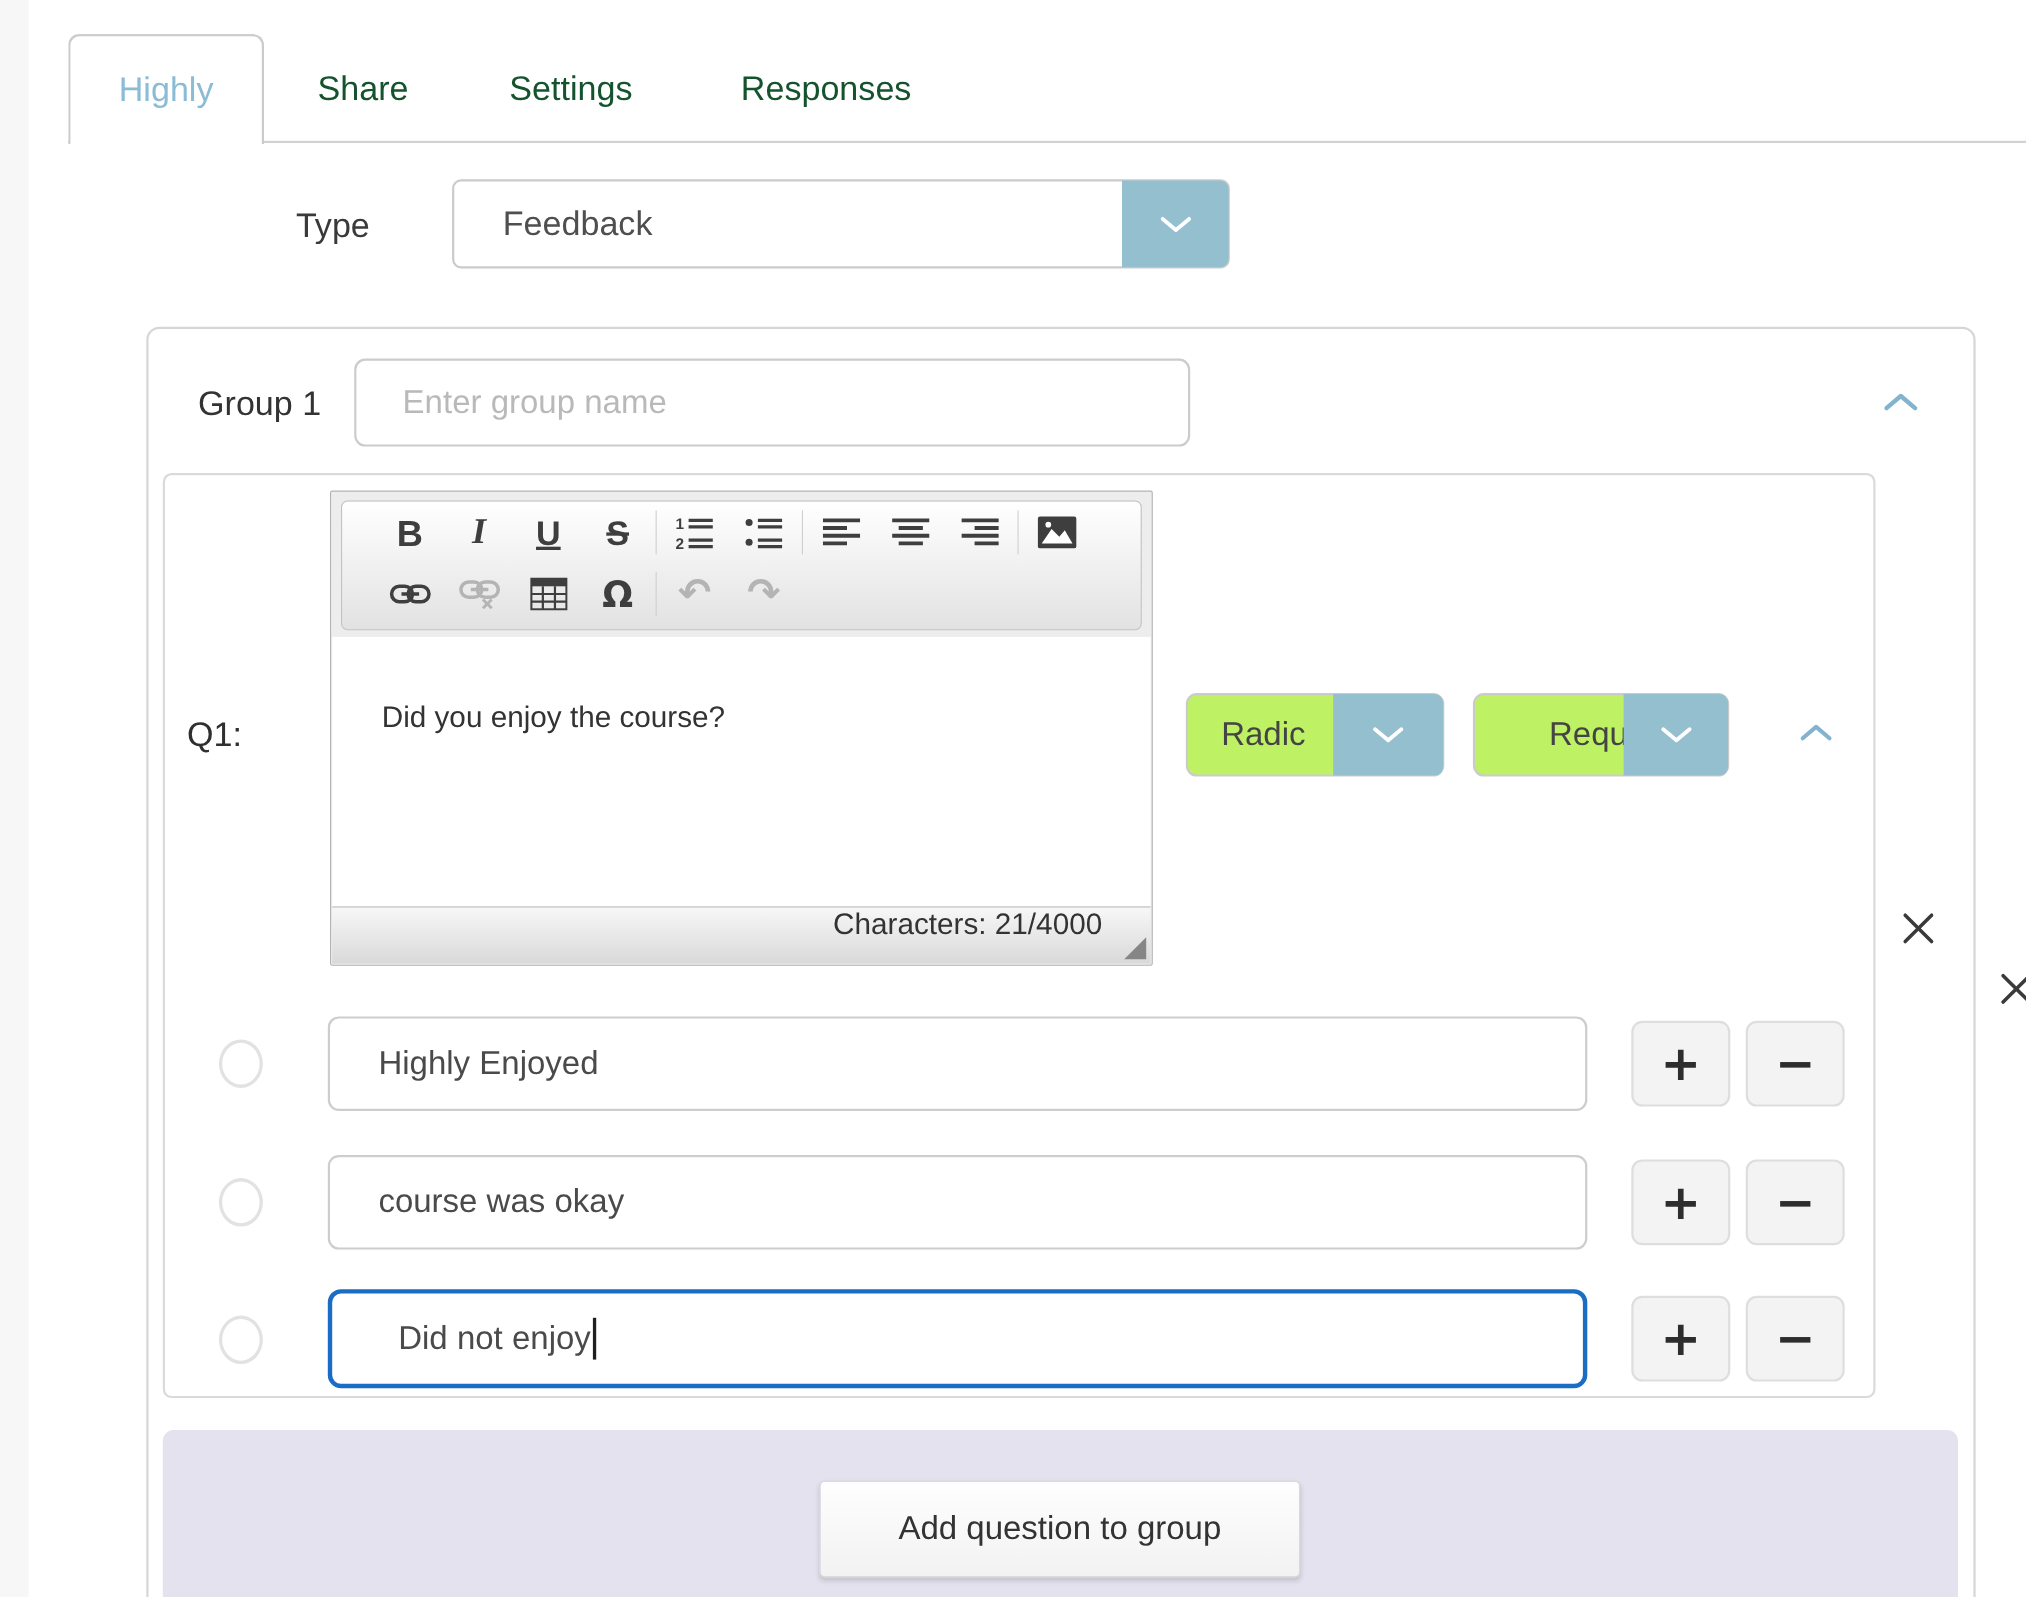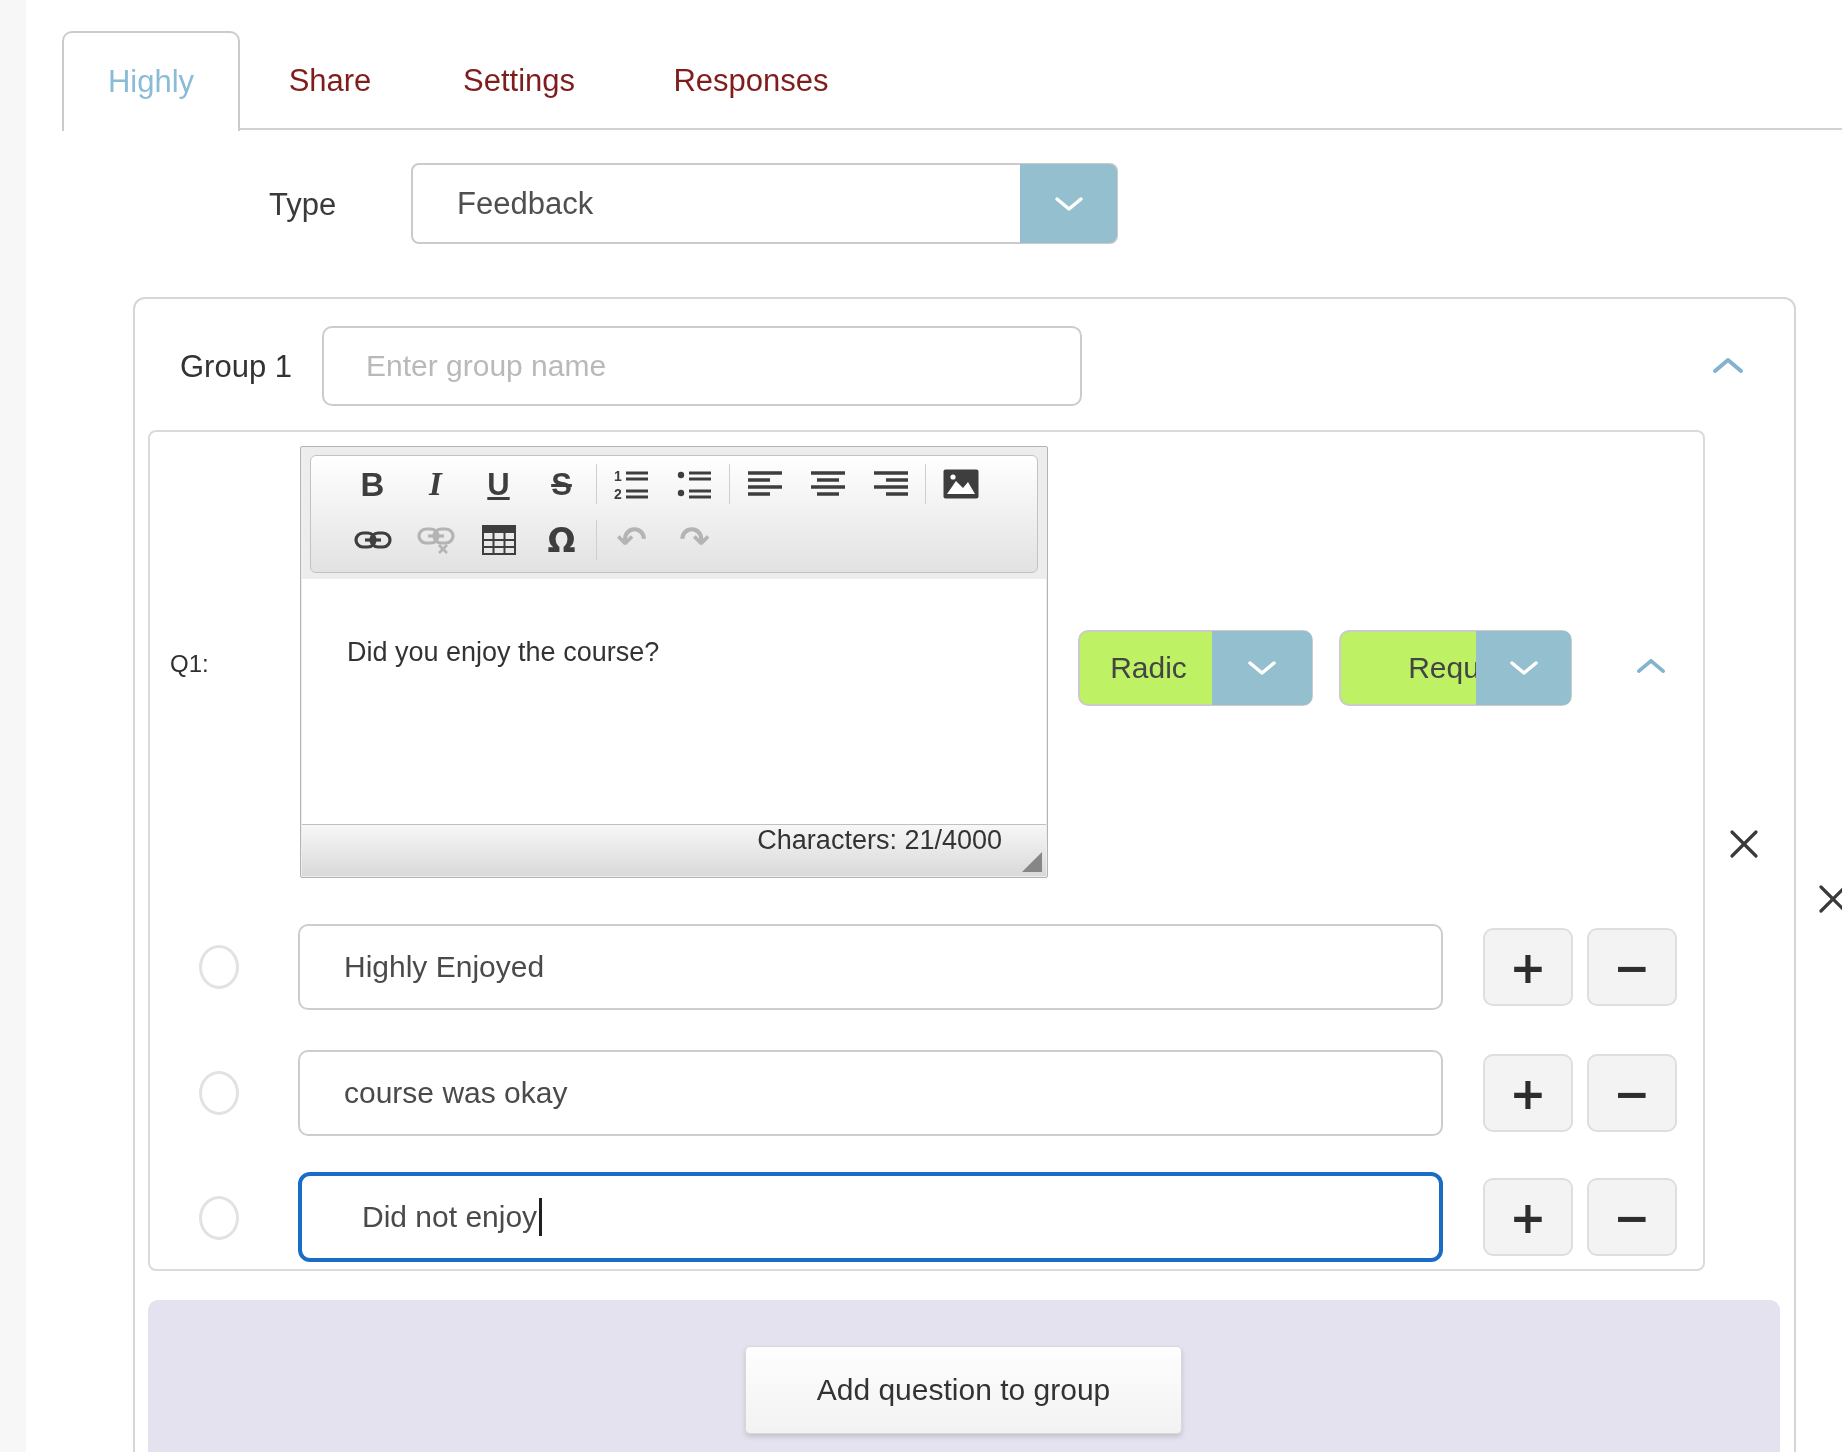--- a/index.html
+++ b/index.html
@@ -8,21 +8,21 @@
 
   
   .left-gutter { position:absolute; left:0; top:0; width:26px; height:1452px; background:#f7f7f7; }
 
   
   .tab-underline { position:absolute; left:62px; top:128px; width:1780px; height:2px; background:#d2d2d2; }
   .tab-active { position:absolute; left:62px; top:31px; width:178px; height:100px; background:#fff;
     border:2px solid #cbcbcb; border-bottom:none; border-radius:10px 10px 0 0; z-index:2;
     display:flex; align-items:center; justify-content:center;
     color:#8abcd6; font-size:31px; font-weight:400; cursor:pointer; }
-  .tab-label { position:absolute; top:63px; transform:translateX(-50%); color:#7f1d1d; font-size:31px; cursor:pointer; }
+  .tab-label { position:absolute; top:63px; transform:translateX(-50%); color:#14532d; font-size:31px; cursor:pointer; }
   #tab-share { left:330px; } #tab-settings { left:519px; } #tab-responses { left:751px; }
 
   
   .type-label { position:absolute; left:269px; top:187px; font-size:31px; font-weight:500; color:#3a3a3a; }
   .type-select { position:absolute; left:411px; top:163px; width:707px; height:81px; background:#fff;
     border:2px solid #cbcbcb; border-radius:8px; cursor:pointer; }
   .type-select .dd-value { position:absolute; left:44px; top:0; height:100%; display:flex; align-items:center;
     font-size:31px; color:#4f4f4f; }
   .dd-btn { position:absolute; right:-1px; top:-1px; bottom:-1px; background:#94bfcf; border-radius:0 8px 8px 0;
     display:flex; align-items:center; justify-content:center; cursor:pointer; }
@@ -35,21 +35,21 @@
   .group-input { position:absolute; left:322px; top:326px; width:760px; height:80px; border:2px solid #cccccc;
     border-radius:10px; font-size:30px; color:#555; padding-left:42px; outline:none; font-family:"Liberation Sans",sans-serif; }
   .group-input::placeholder { color:#b9b9b9; }
   .chevron-up { position:absolute; cursor:pointer; }
   #group-collapse { left:1712px; top:356px; }
   #question-collapse { left:1636px; top:657px; }
 
   
   .question-card { position:absolute; left:148px; top:430px; width:1557px; height:841px;
     border:2px solid #dadada; border-radius:8px; }
-  .q-label { position:absolute; left:170px; top:650px; font-size:24px; font-weight:500; color:#2f2f2f; }
+  .q-label { position:absolute; left:170px; top:650px; font-size:31px; font-weight:500; color:#2f2f2f; }
 
   
   .editor { position:absolute; left:300px; top:446px; width:748px; height:432px;
     border:1px solid #b3b3b3; background:#ededed; border-radius:2px; }
   .tb-box { position:absolute; left:9px; top:8px; right:9px; height:118px; border:1px solid #c2c2c2;
     border-radius:6px; background:linear-gradient(#ffffff,#e2e2e2); }
   .tb-row { display:flex; align-items:center; height:56px; padding-left:30px; }
   .tb-btn { width:63px; height:48px; display:flex; align-items:center; justify-content:center;
     color:#3e3e3e; cursor:pointer; }
   .tb-btn.disabled { color:#b4b4b4; }

